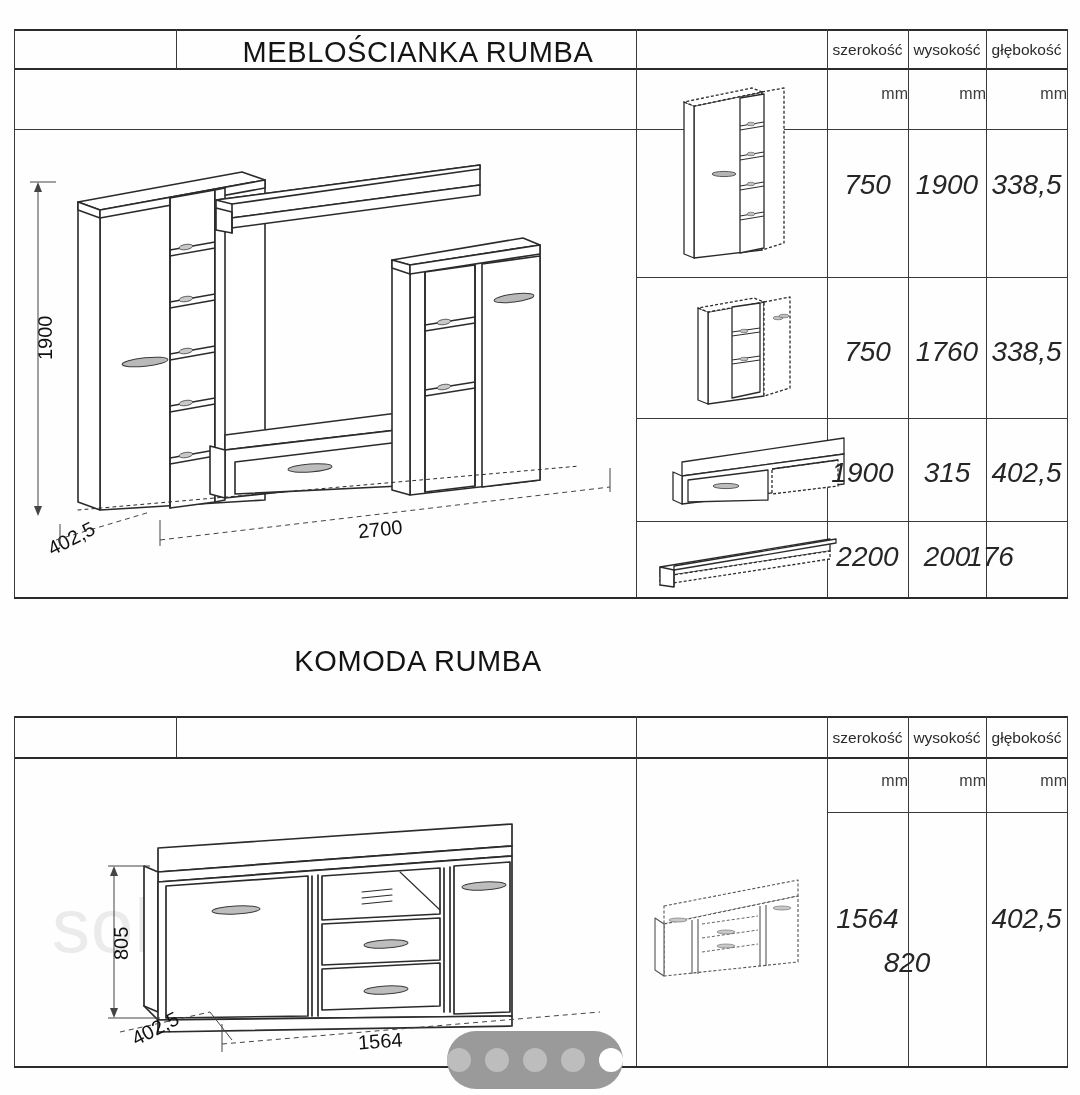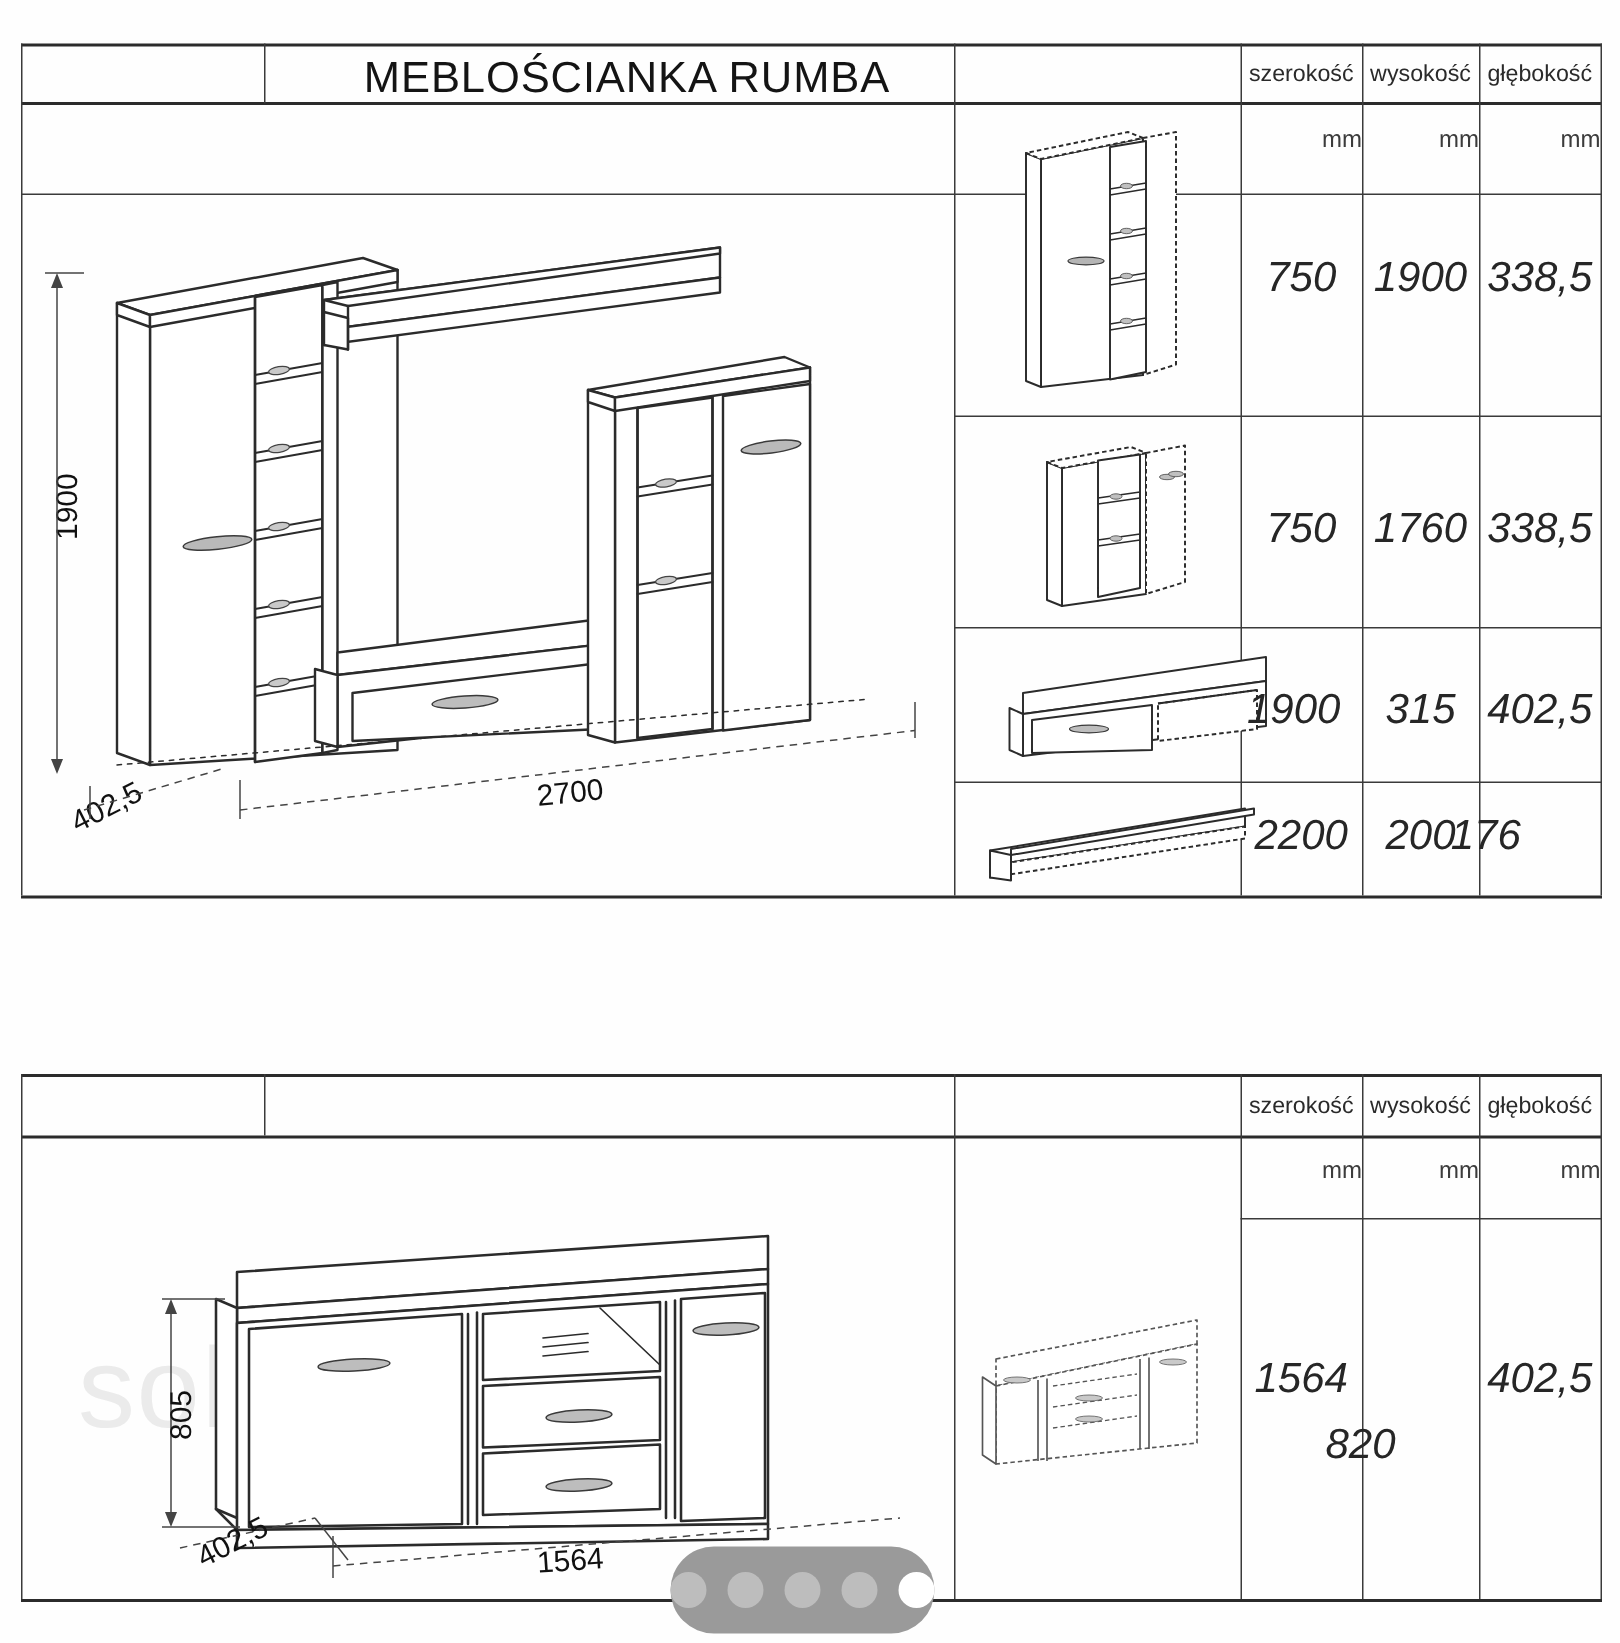--- a/index.html
+++ b/index.html
@@ -295,20 +295,21 @@
       <g fill="#ffffff" stroke="#2b2b2b" stroke-width="1.3" stroke-linejoin="round">
         <polygon points="10,34 180,6 180,18 10,44"></polygon>
         <polygon points="10,44 180,18 180,26 10,52" stroke-dasharray="3 2"></polygon>
         <polygon points="10,34 24,37 24,54 10,52"></polygon>
         <polygon points="24,37 186,10 186,6 24,33"></polygon>
         <line x1="24" y1="37" x2="24" y2="54"></line>
       </g>
     </svg>
   </div>
 
+  <div class="title" style="left:176px;top:645px;width:460px;">KOMODA RUMBA</div>
 
   <div class="hline thick" style="left:14px;top:716px;width:1054px;"></div>
   <div class="hline thick" style="left:14px;top:757px;width:1054px;"></div>
   <div class="hline" style="left:827px;top:812px;width:241px;"></div>
   <div class="hline thick" style="left:14px;top:1066px;width:1054px;"></div>
 
   <div class="vline" style="left:14px;top:716px;height:350px;"></div>
   <div class="vline" style="left:176px;top:716px;height:41px;"></div>
   <div class="vline" style="left:636px;top:716px;height:350px;"></div>
   <div class="vline" style="left:827px;top:716px;height:350px;"></div>

